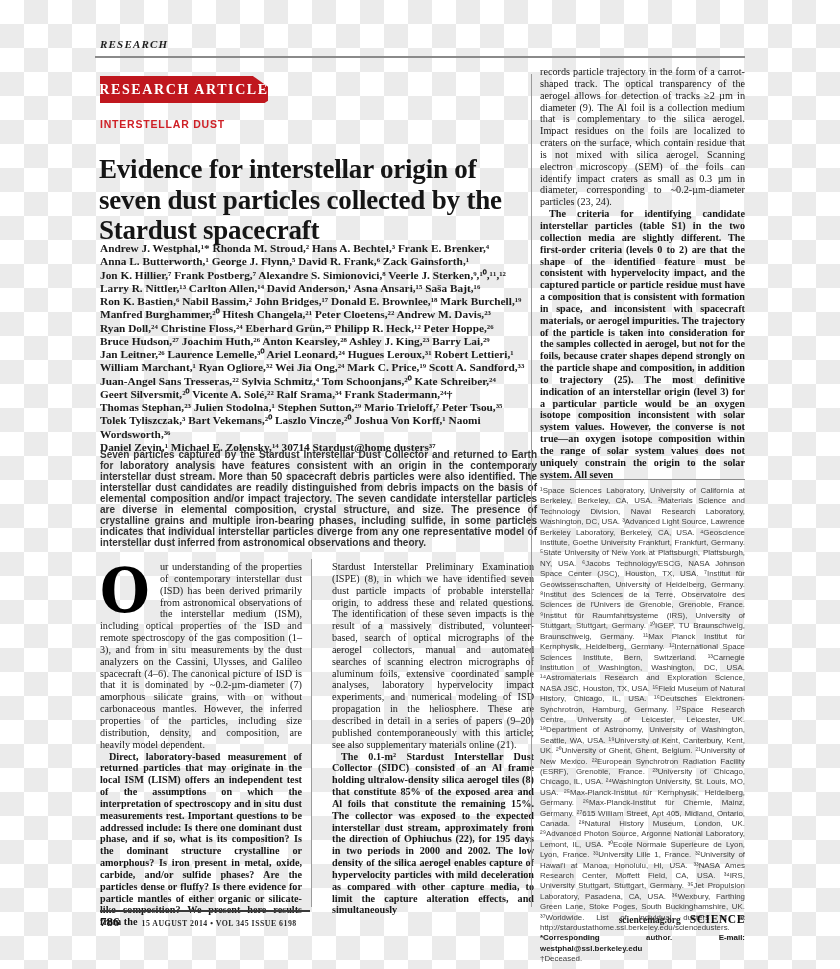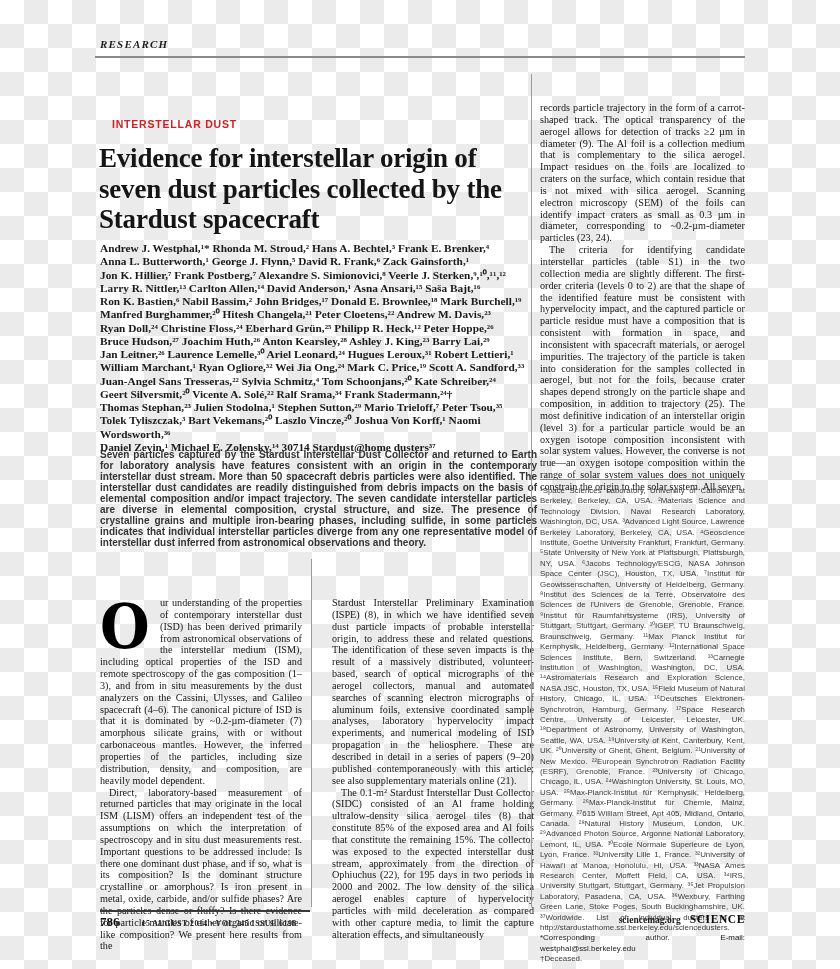--- a/index.html
+++ b/index.html
@@ -26,66 +26,66 @@
   .badge{
     left:100px;top:76px;width:168px;height:27px;
     display:flex;align-items:center;justify-content:center;
     clip-path:polygon(0 0,91% 0,100% 40%,100% 92%,98% 100%,0 100%);
   }
   .badge span{
     font:700 14px/14px "Liberation Serif",serif;
     letter-spacing:1.6px;color:#ffffff;white-space:nowrap;
   }
   .section-label{
-    left:112px;top:118px;
+    left:100px;top:118px;
     font:700 10.5px/12px "Liberation Sans",sans-serif;
     letter-spacing:0.8px;
   }
   .title{
-    left:99px;top:143px;width:450px;
+    left:99px;top:154px;width:450px;
     font:700 27px/30.5px "Liberation Serif",serif;
     letter-spacing:-0.2px;color:#151515;white-space:pre-line;
   }
   .authors{
     left:100px;top:242px;width:445px;
     font:700 11.3px/13.25px "Liberation Serif",serif;
     color:#1b1b1b;white-space:pre-line;
   }
   .abstract{
     left:100px;top:449px;width:437px;
     font:700 10px/11px "Liberation Sans",sans-serif;
     color:#343434;text-align:justify;
   }
   .bodycol{
     font:400 10.2px/11.85px "Liberation Serif",serif;
-    color:#161616;text-align:justify;margin-top:36px;
+    color:#161616;text-align:justify;
   }
   .bodycol p{margin:0;}
-  .bodycol p + p{text-indent:9px;}
+  .bodycol p + p{text-indent:9px;font-weight:bold;}
   .col-left{left:100px;top:561px;width:202px;}
   .col-mid{left:332px;top:561px;width:202px;}
   .col-right{left:540px;top:66px;width:205px;}
   .dropcap{
     float:left;
     font:700 62px/53px "DejaVu Serif",serif;
     color:#000;
     margin:3px 6px 0 0;
     transform:scaleX(0.92);
     transform-origin:left top;
   }
   .vrule{width:1px;background:#9a9a9a;}
   .vrule1{left:311px;top:559px;height:348px;}
   .vrule2{left:531px;top:74px;height:833px;}
   .affil-rule{left:540px;top:479px;width:205px;height:1px;background:#8a8a8a;}
   .affiliations{
     left:540px;top:486px;width:205px;
     font:400 7.9px/10.4px "Liberation Sans",sans-serif;
     color:#3d3d3d;text-align:justify;
   }
-  .affiliations .note-corr{font-weight:400;color:#222;}
+  .affiliations .note-corr{font-weight:700;color:#222;}
   .footer-rule{left:100px;top:910px;width:210px;height:1.5px;background:#3a3a3a;}
   .footer-left{
     left:100px;top:915px;display:flex;align-items:baseline;gap:22px;
   }
   .page-number{font:700 13px/14px "Liberation Serif",serif;color:#111;}
   .issue-info{
     font:700 7.8px/10px "Liberation Serif",serif;
     letter-spacing:0.5px;color:#2c2c2c;text-align:center;
   }
   .footer-right{
@@ -95,20 +95,23 @@
   .journal{font:700 11.5px/12px "Liberation Serif",serif;letter-spacing:0.6px;color:#0d0d0d;}
 </style>
 </head>
 <body>
 
 <div class="canvas">
 
   <div class="abs kicker">RESEARCH</div>
   <div class="abs header-rule"></div>
 
+  <div class="abs badge" style="background: rgb(192, 23, 30);">
+    <span>RESEARCH ARTICLE</span>
+  </div>
 
   <div class="abs section-label" style="color: rgb(207, 32, 38);">INTERSTELLAR DUST</div>
 
   <h1 class="abs title" style="margin:0">Evidence for interstellar origin of
 seven dust particles collected by the
 Stardust spacecraft</h1>
 
   <div class="abs authors">Andrew J. Westphal,¹* Rhonda M. Stroud,² Hans A. Bechtel,³ Frank E. Brenker,⁴
 Anna L. Butterworth,¹ George J. Flynn,⁵ David R. Frank,⁶ Zack Gainsforth,¹
 Jon K. Hillier,⁷ Frank Postberg,⁷ Alexandre S. Simionovici,⁸ Veerle J. Sterken,⁹,¹⁰,¹¹,¹²

